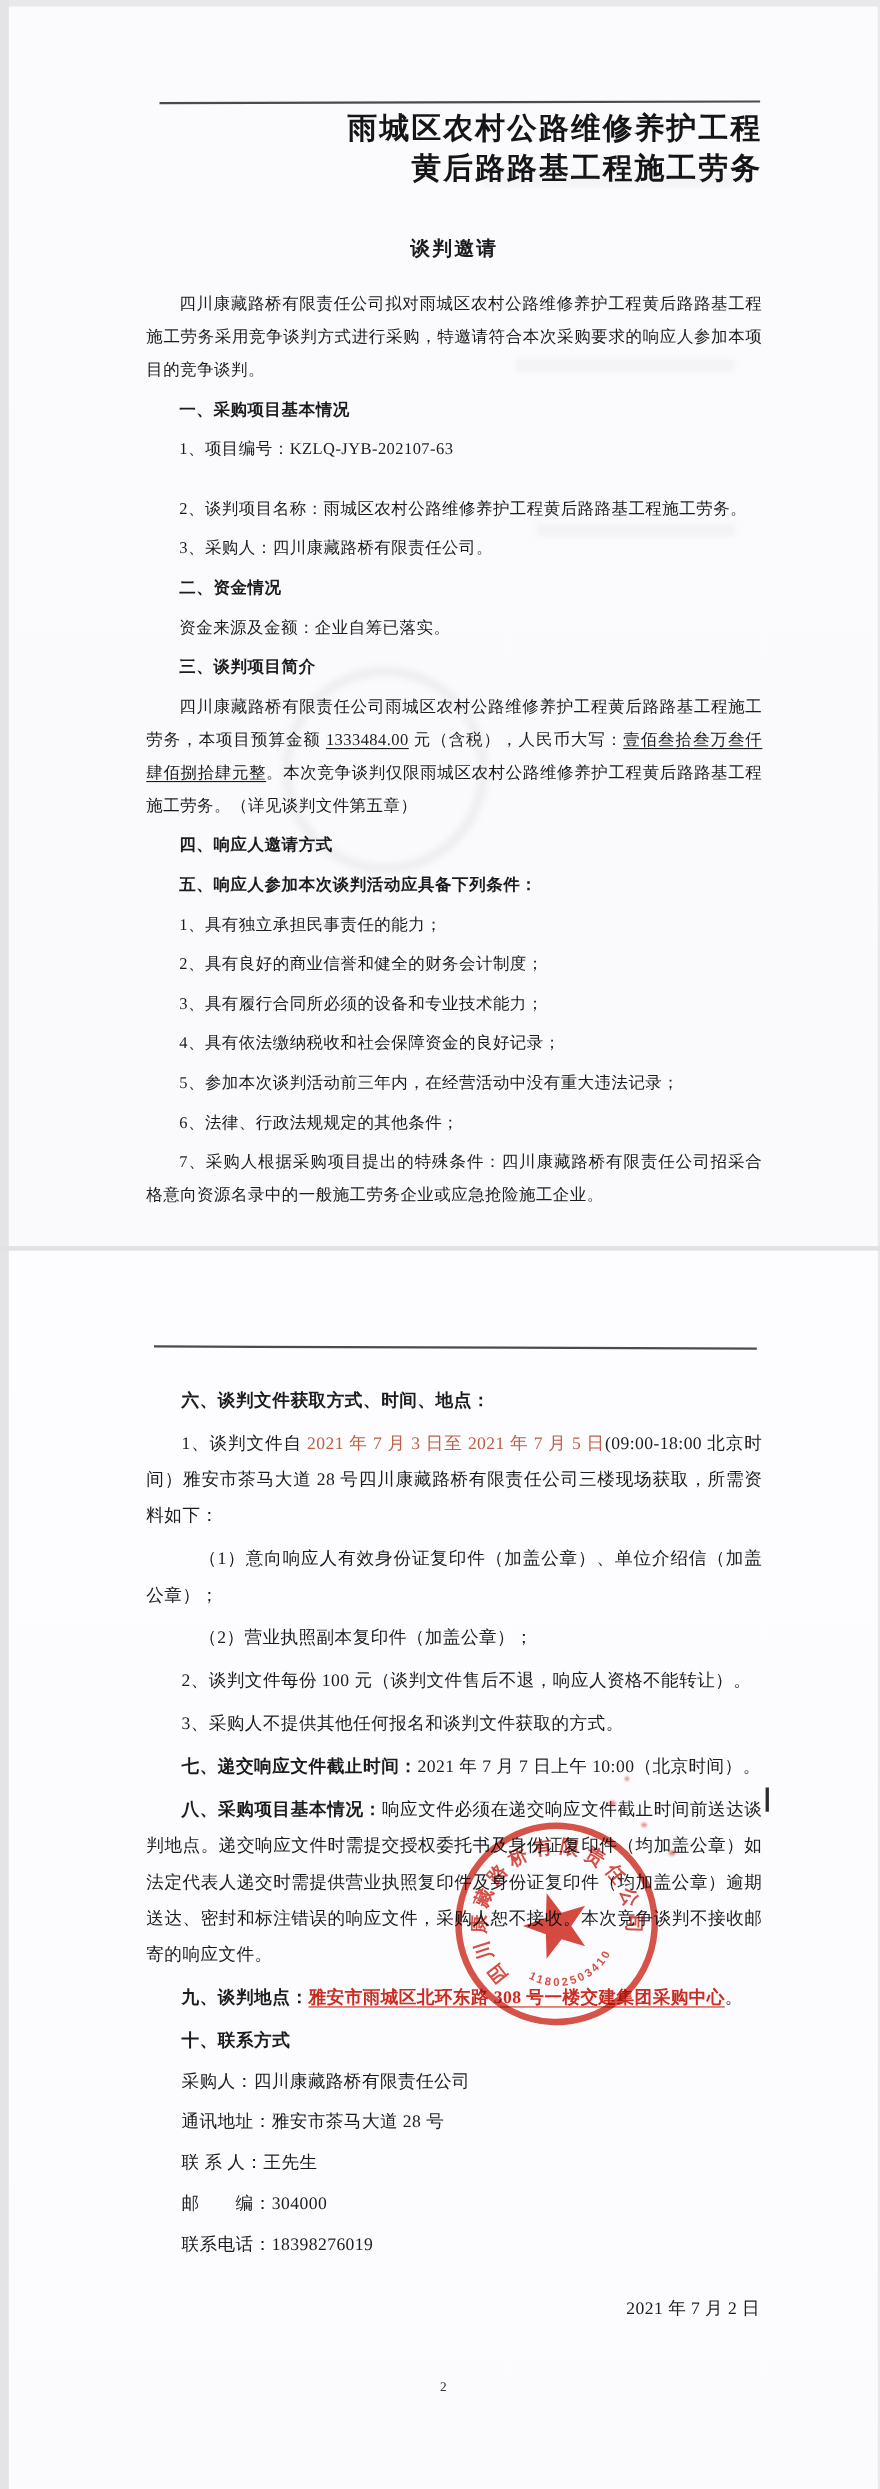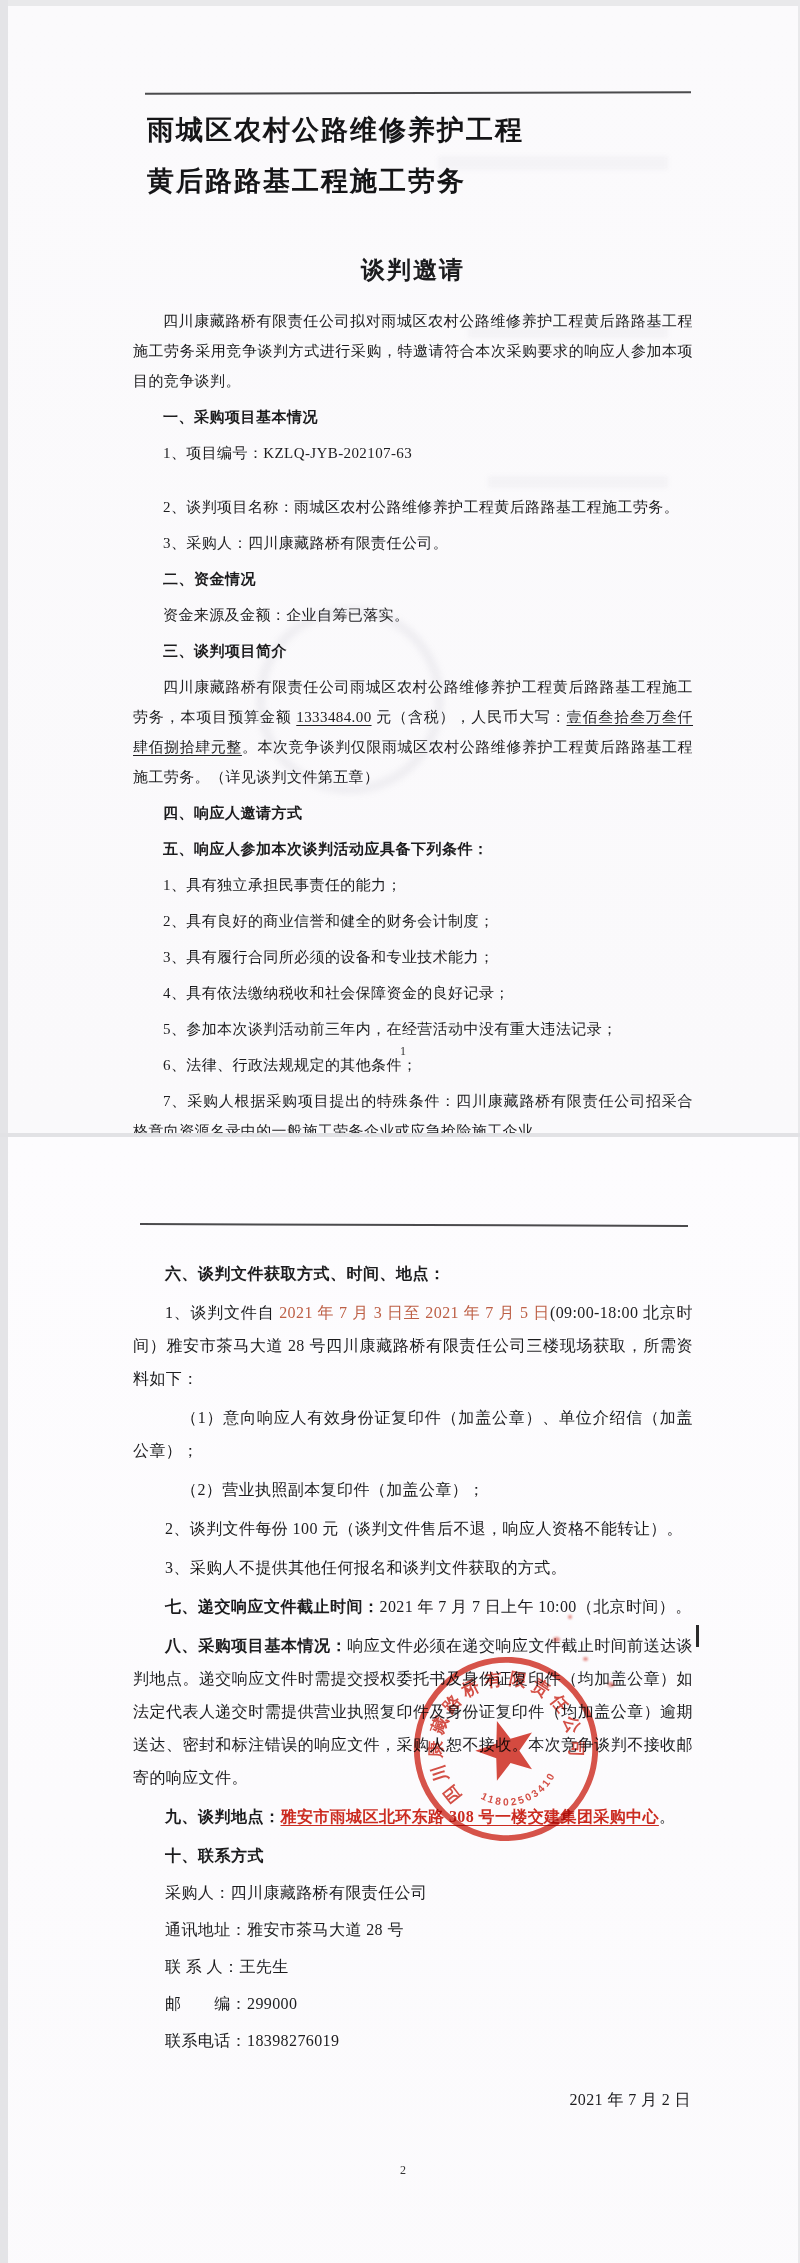--- a/index.html
+++ b/index.html
@@ -24,29 +24,29 @@
     position:absolute;height:2px;background:#4b4b4d;
   }
   .content{
     position:absolute;left:125px;width:560px;
     text-align:justify;
   }
   #page1 .content{top:92px;font-size:15px;line-height:30px;letter-spacing:.4px;}
   #page2 .content{top:120px;font-size:16px;line-height:33px;letter-spacing:.4px;}
 
   h1{
-    margin:14px;text-align:left;
+    margin:0;text-align:right;
     font-family:"Liberation Sans","DejaVu Sans",sans-serif;
     font-size:27px;line-height:37px;font-weight:bold;
     letter-spacing:2px;color:#151517;text-indent:0;
   }
   h2{
-    margin:56px 0 0;text-align:center;
+    margin:40px 0 0;text-align:center;
     font-family:"Liberation Sans","DejaVu Sans",sans-serif;
-    font-size:24px;line-height:28px;font-weight:bold;letter-spacing:2px;
+    font-size:18px;line-height:28px;font-weight:bold;letter-spacing:2px;
   }
   p{margin:6px 0 0;text-indent:2em;}
   p.first{margin-top:22px;}
   .heading{
     font-family:"Liberation Sans","DejaVu Sans",sans-serif;
     font-weight:bold;letter-spacing:.5px;
   }
   p.gap-before{margin-top:24px;}
   .sub{text-indent:3em;}
   .u{text-decoration:underline;text-underline-offset:3px;}
@@ -138,21 +138,21 @@
       <p><span class="heading">七、递交响应文件截止时间：</span><span>2021 年 7 月 7 日上午 10:00（北京时间）。</span></p>
 
       <p><span class="heading">八、采购项目基本情况：</span><span>响应文件必须在递交响应文件截止时间前送达谈判地点。递交响应文件时需提交授权委托书及身份证复印件（均加盖公章）如法定代表人递交时需提供营业执照复印件及身份证复印件（均加盖公章）逾期送达、密封和标注错误的响应文件，采购人恕不接收。本次竞争谈判不接收邮寄的响应文件。</span></p>
 
       <p><span class="heading">九、谈判地点：</span><span class="red-link">雅安市雨城区北环东路 308 号一楼交建集团采购中心</span><span>。</span></p>
 
       <p class="heading">十、联系方式</p>
       <p class="contact-line">采购人：四川康藏路桥有限责任公司</p>
       <p class="contact-line">通讯地址：雅安市茶马大道 28 号</p>
       <p class="contact-line">联 系 人：王先生</p>
-      <p class="contact-line">邮　　编：299000</p>
+      <p class="contact-line">邮　　编：304000</p>
       <p class="contact-line">联系电话：18398276019</p>
 
       <p class="date-line">2021 年 7 月 2 日</p>
     </div>
 
     <div class="seal">
       <svg width="196" height="196" viewBox="0 0 200 200">
         <circle cx="100" cy="100" r="91" fill="none" stroke="#d03226" stroke-width="6" opacity="0.9"></circle>
         <polygon points="100,70 107.6,91.5 130.4,92.1 112.4,106 118.8,127.9 100,115 81.2,127.9 87.6,106 69.6,92.1 92.4,91.5" fill="#d02b1f" opacity="0.92"></polygon>
         <defs>

